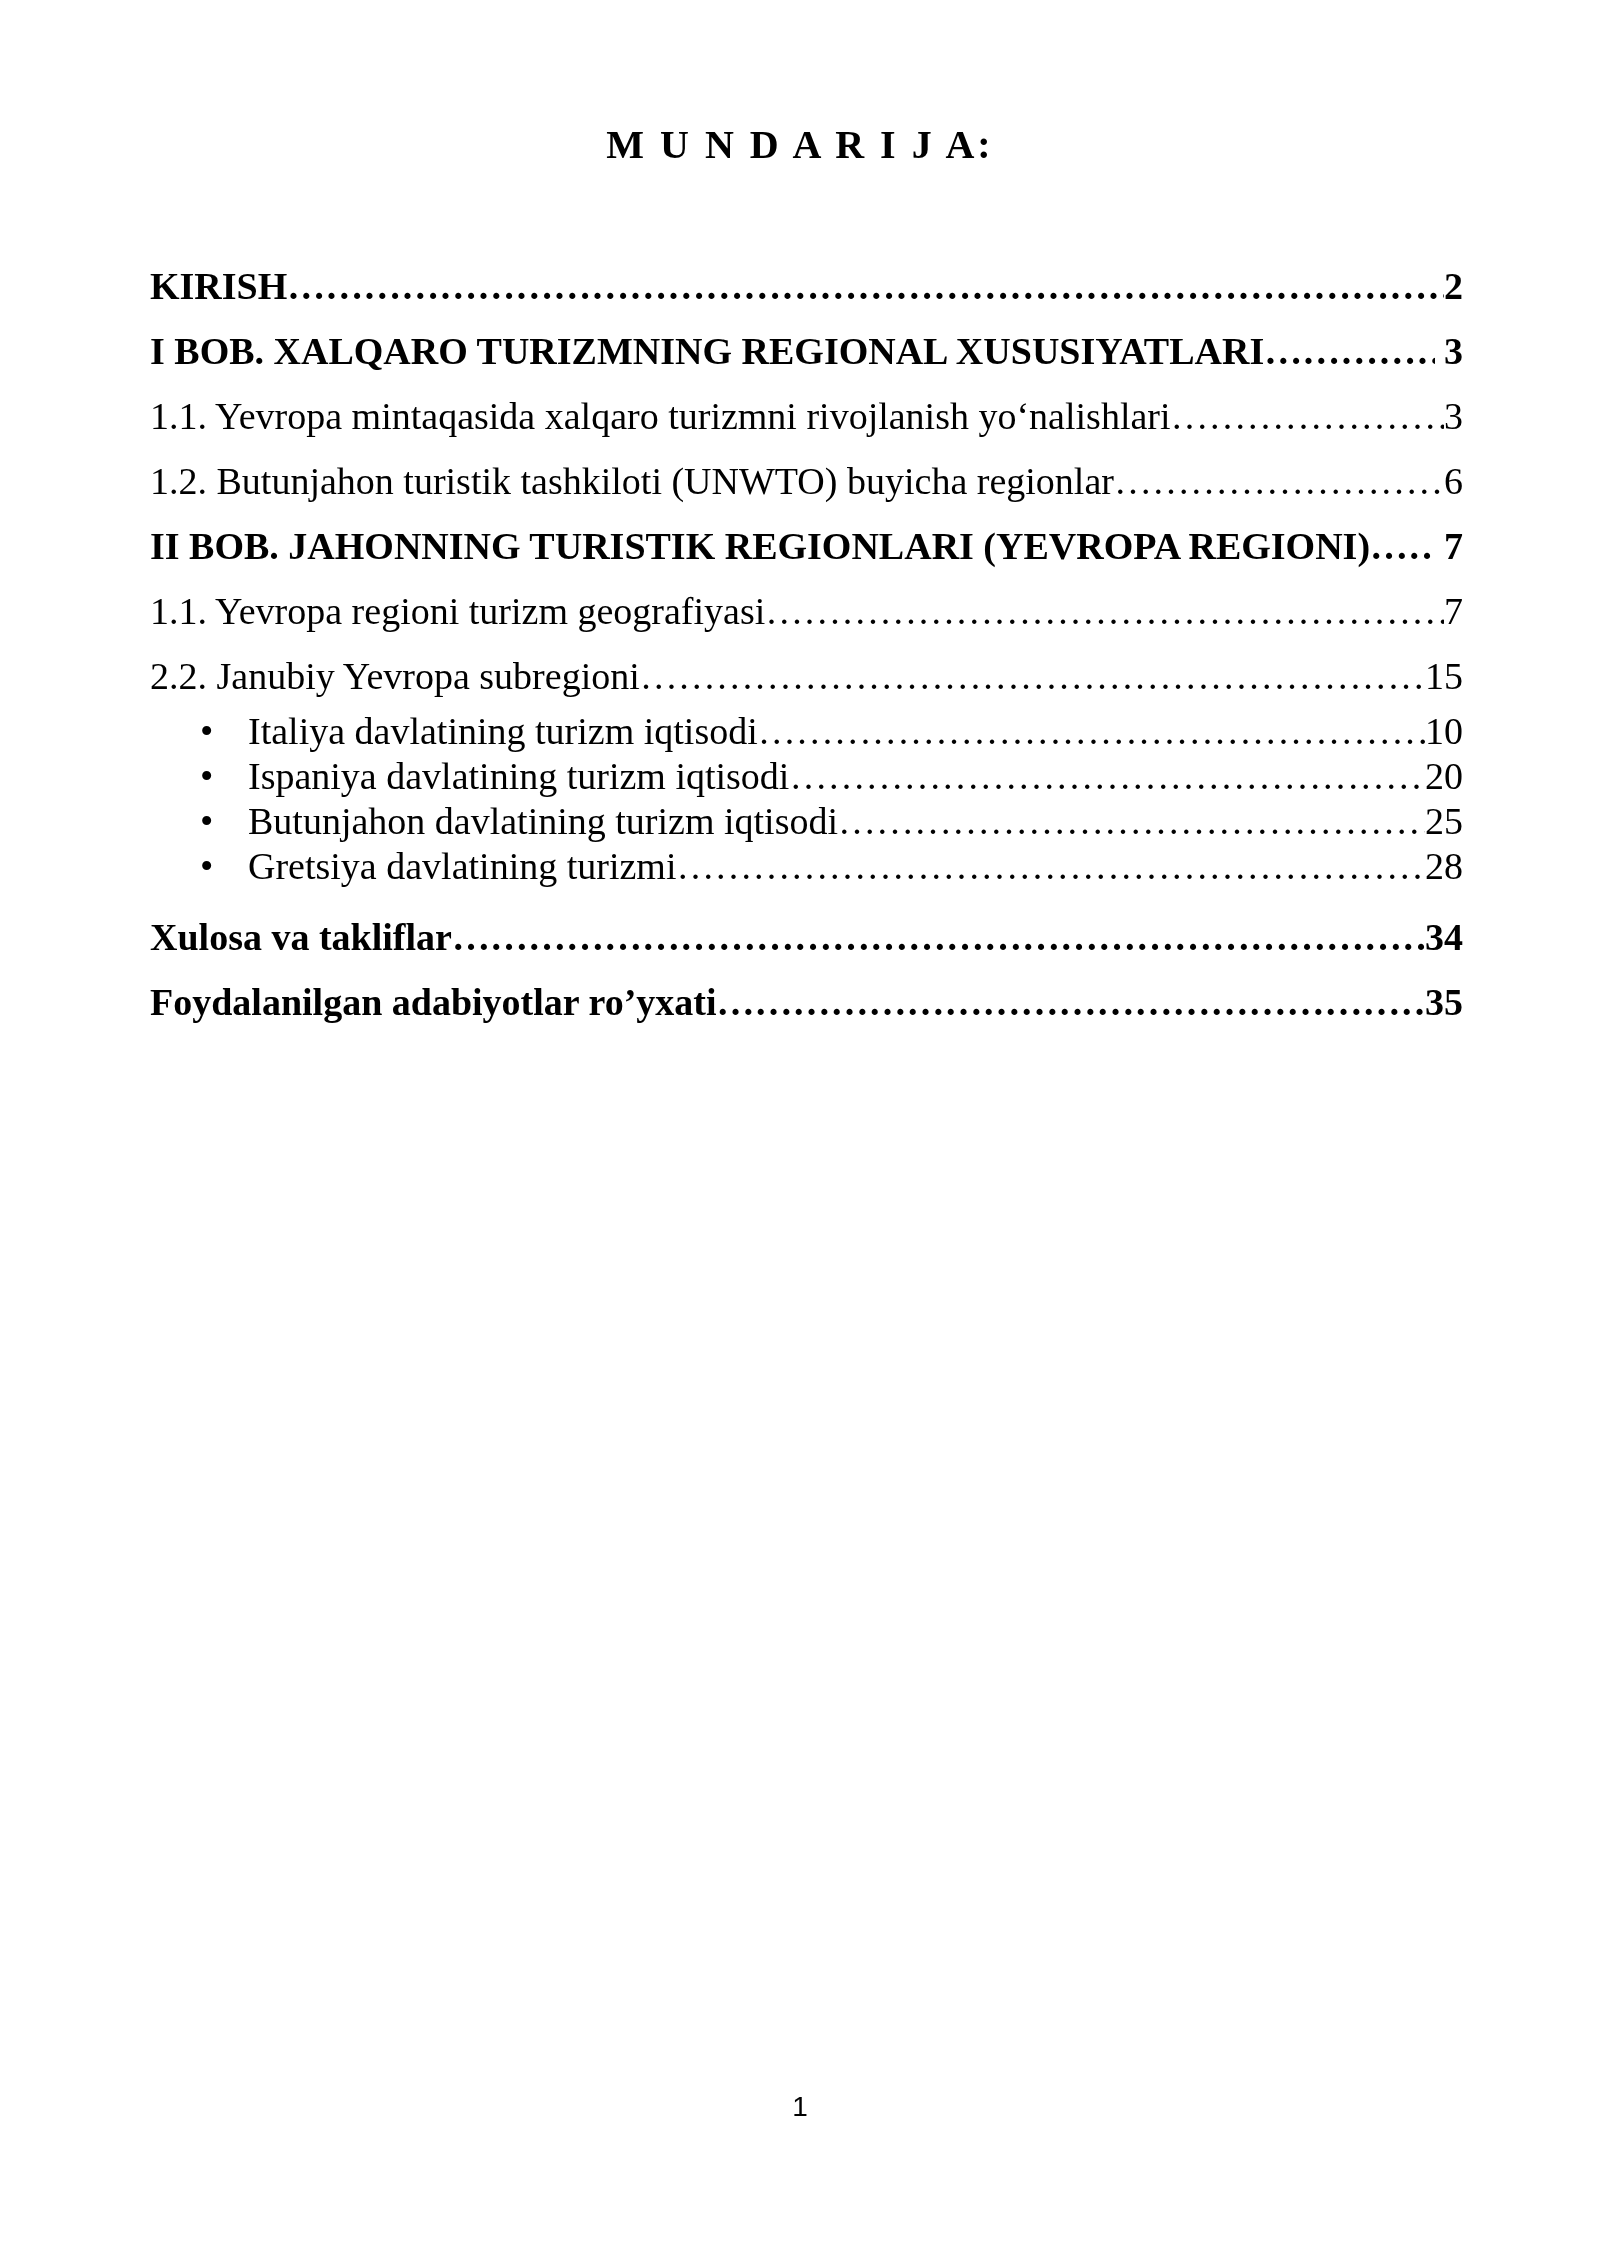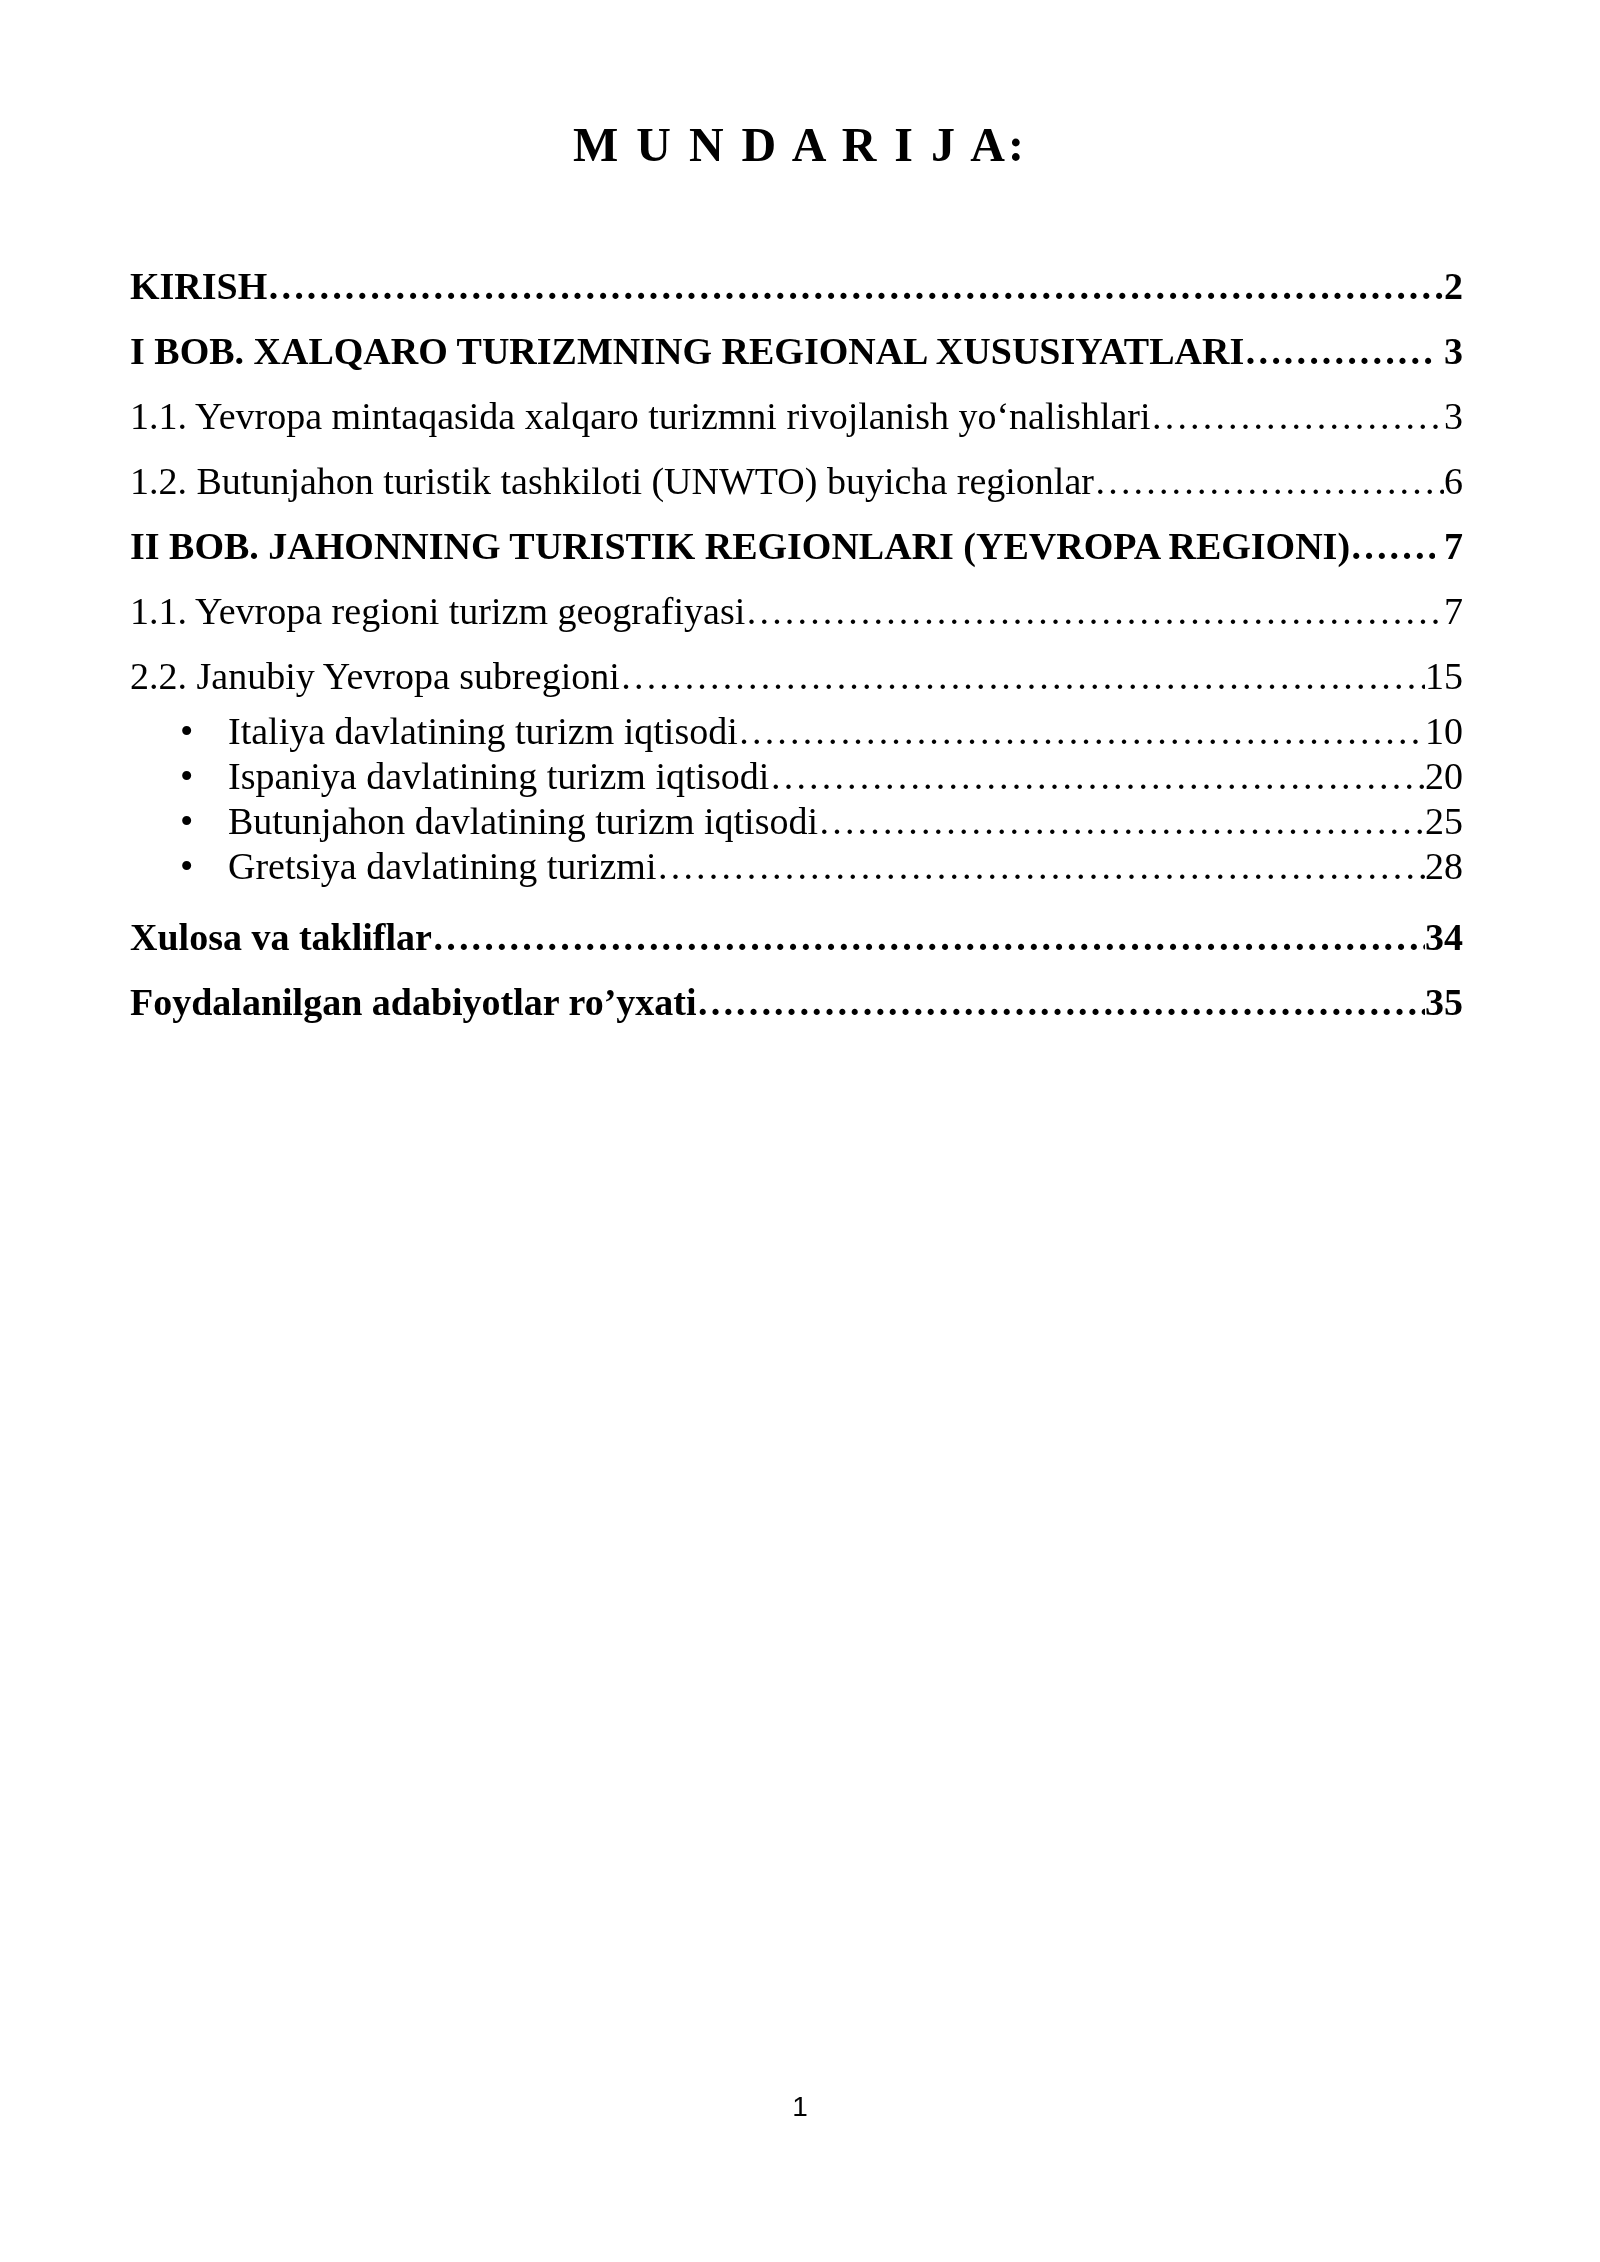--- a/index.html
+++ b/index.html
@@ -12,33 +12,34 @@
   .doc {
     position: relative;
     width: 1600px; height: 2262px;
     background: #ffffff;
     overflow: hidden;
   }
   .title {
     margin: 0;
     padding-top: 122px;
     text-align: center;
-    font-size: 48px;
+    font-size: 40px;
     line-height: 46px;
     font-weight: 700;
     letter-spacing: 3px;
   }
   .toc {
     margin: 86px 137px 0 130px;
   }
   .row {
     display: flex;
     align-items: center;
     font-size: 38px;
     line-height: 65px;
+    margin-left: 20px;
   }
   .row.bold { font-weight: 700; }
   .row .label {
     flex: 0 0 auto;
     white-space: nowrap;
   }
   .row .dots {
     flex: 1 1 auto;
     min-width: 0;
     overflow: hidden;

